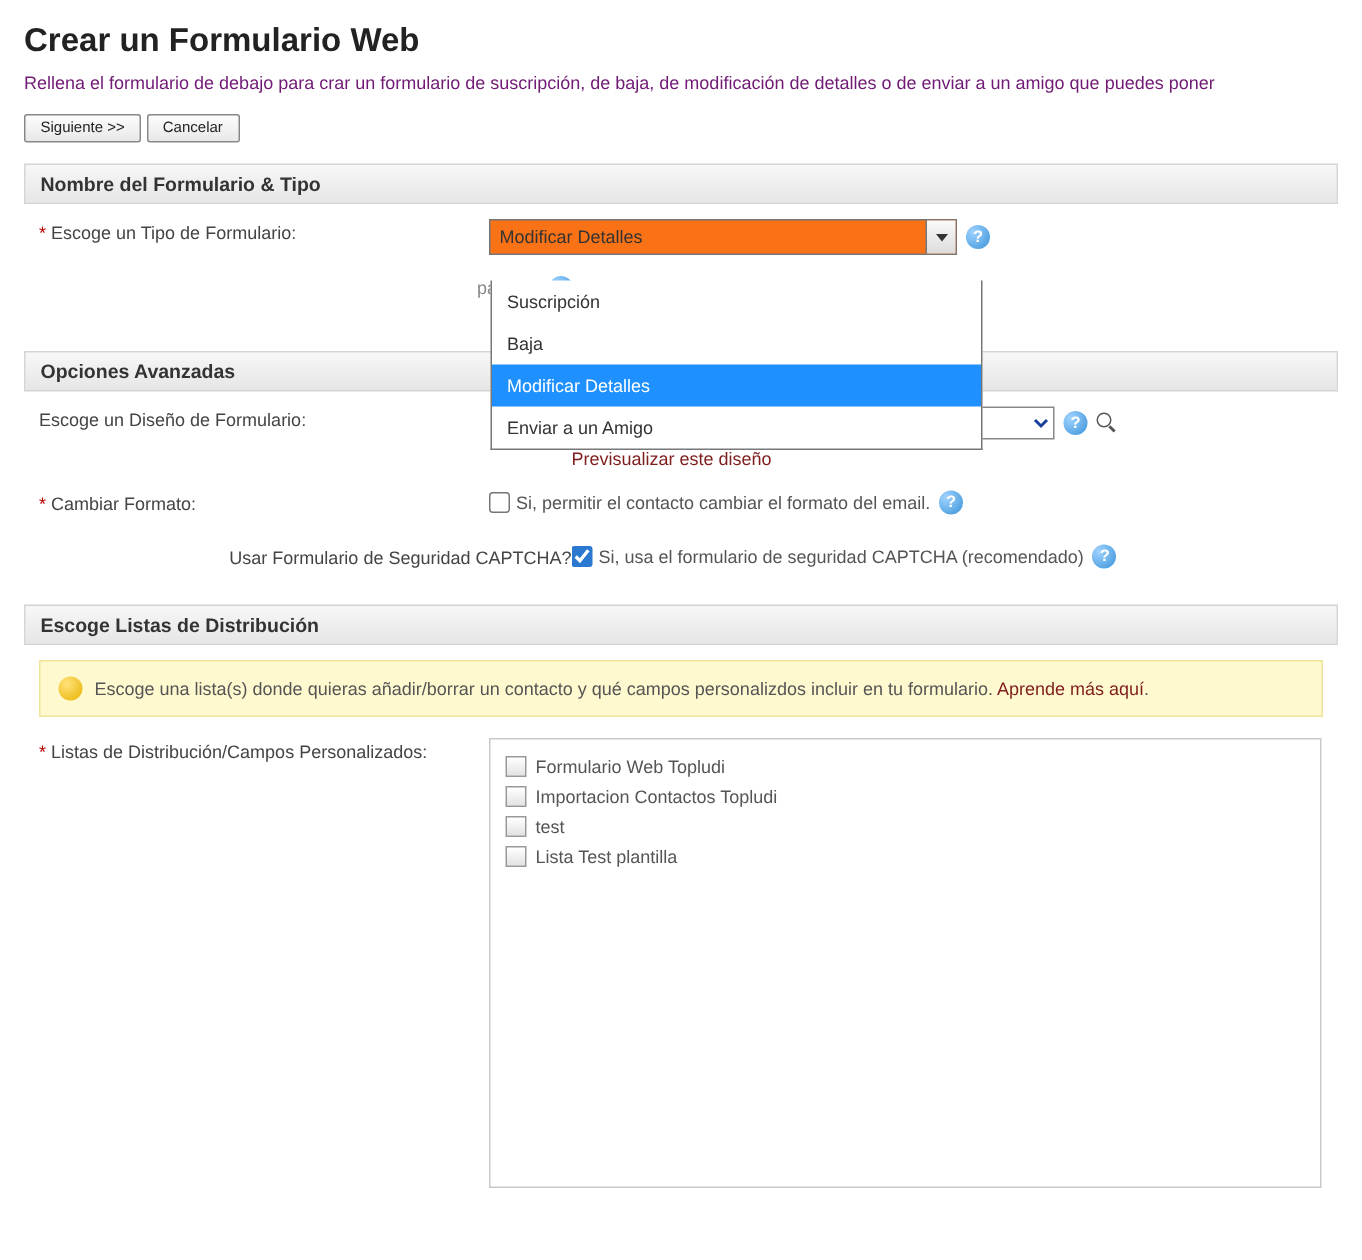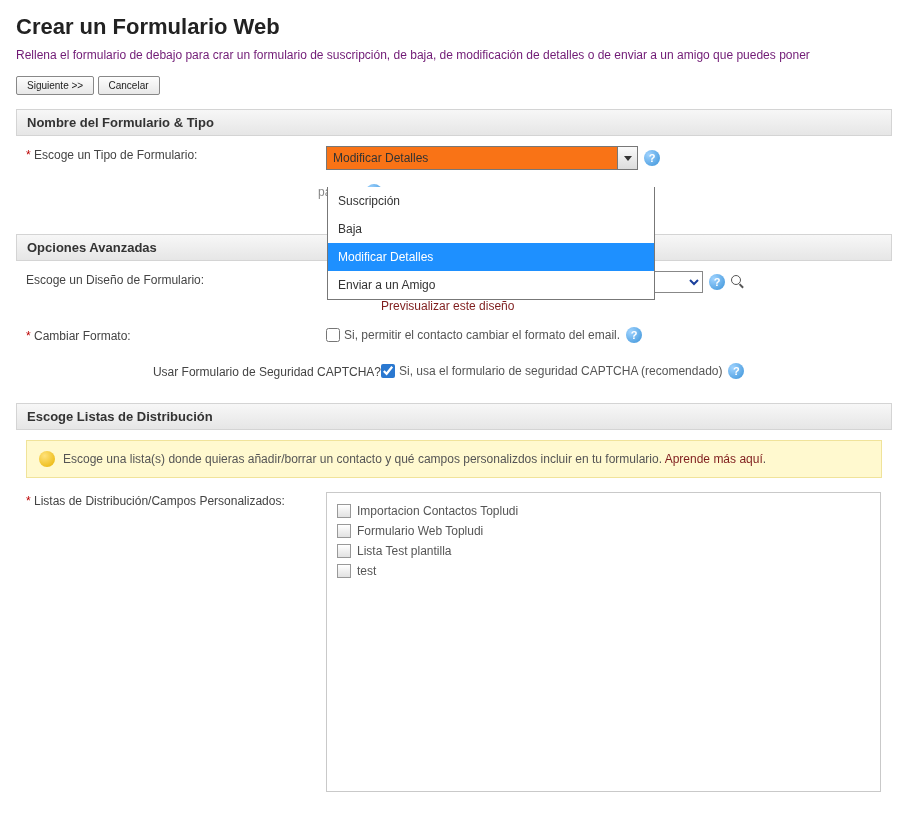--- a/index.html
+++ b/index.html
@@ -305,30 +305,30 @@
     <span>
       <span>Escoge una lista(s) donde quieras añadir/borrar un contacto y qué campos personalizdos incluir en tu formulario. </span><a class="link-u">Aprende más aquí</a>.
     </span>
   </div>
 
   <div class="field-row" style="align-items:flex-start;">
     <div class="field-label required">Listas de Distribución/Campos Personalizados:</div>
     <div class="list-box">
       <div class="list-item">
         <input type="checkbox" style="">
-        <span>Importacion Contactos Topludi</span>
+        <span>Formulario Web Topludi</span>
       </div>
       <div class="list-item">
         <input type="checkbox" style="">
-        <span>Formulario Web Topludi</span>
+        <span>Importacion Contactos Topludi</span>
+      </div>
+      <div class="list-item">
+        <input type="checkbox" style="">
+        <span>test</span>
       </div>
       <div class="list-item">
         <input type="checkbox" style="">
         <span>Lista Test plantilla</span>
       </div>
-      <div class="list-item">
-        <input type="checkbox" style="">
-        <span>test</span>
-      </div>
     </div>
   </div>
 
 </div>
 
 </body></html>

